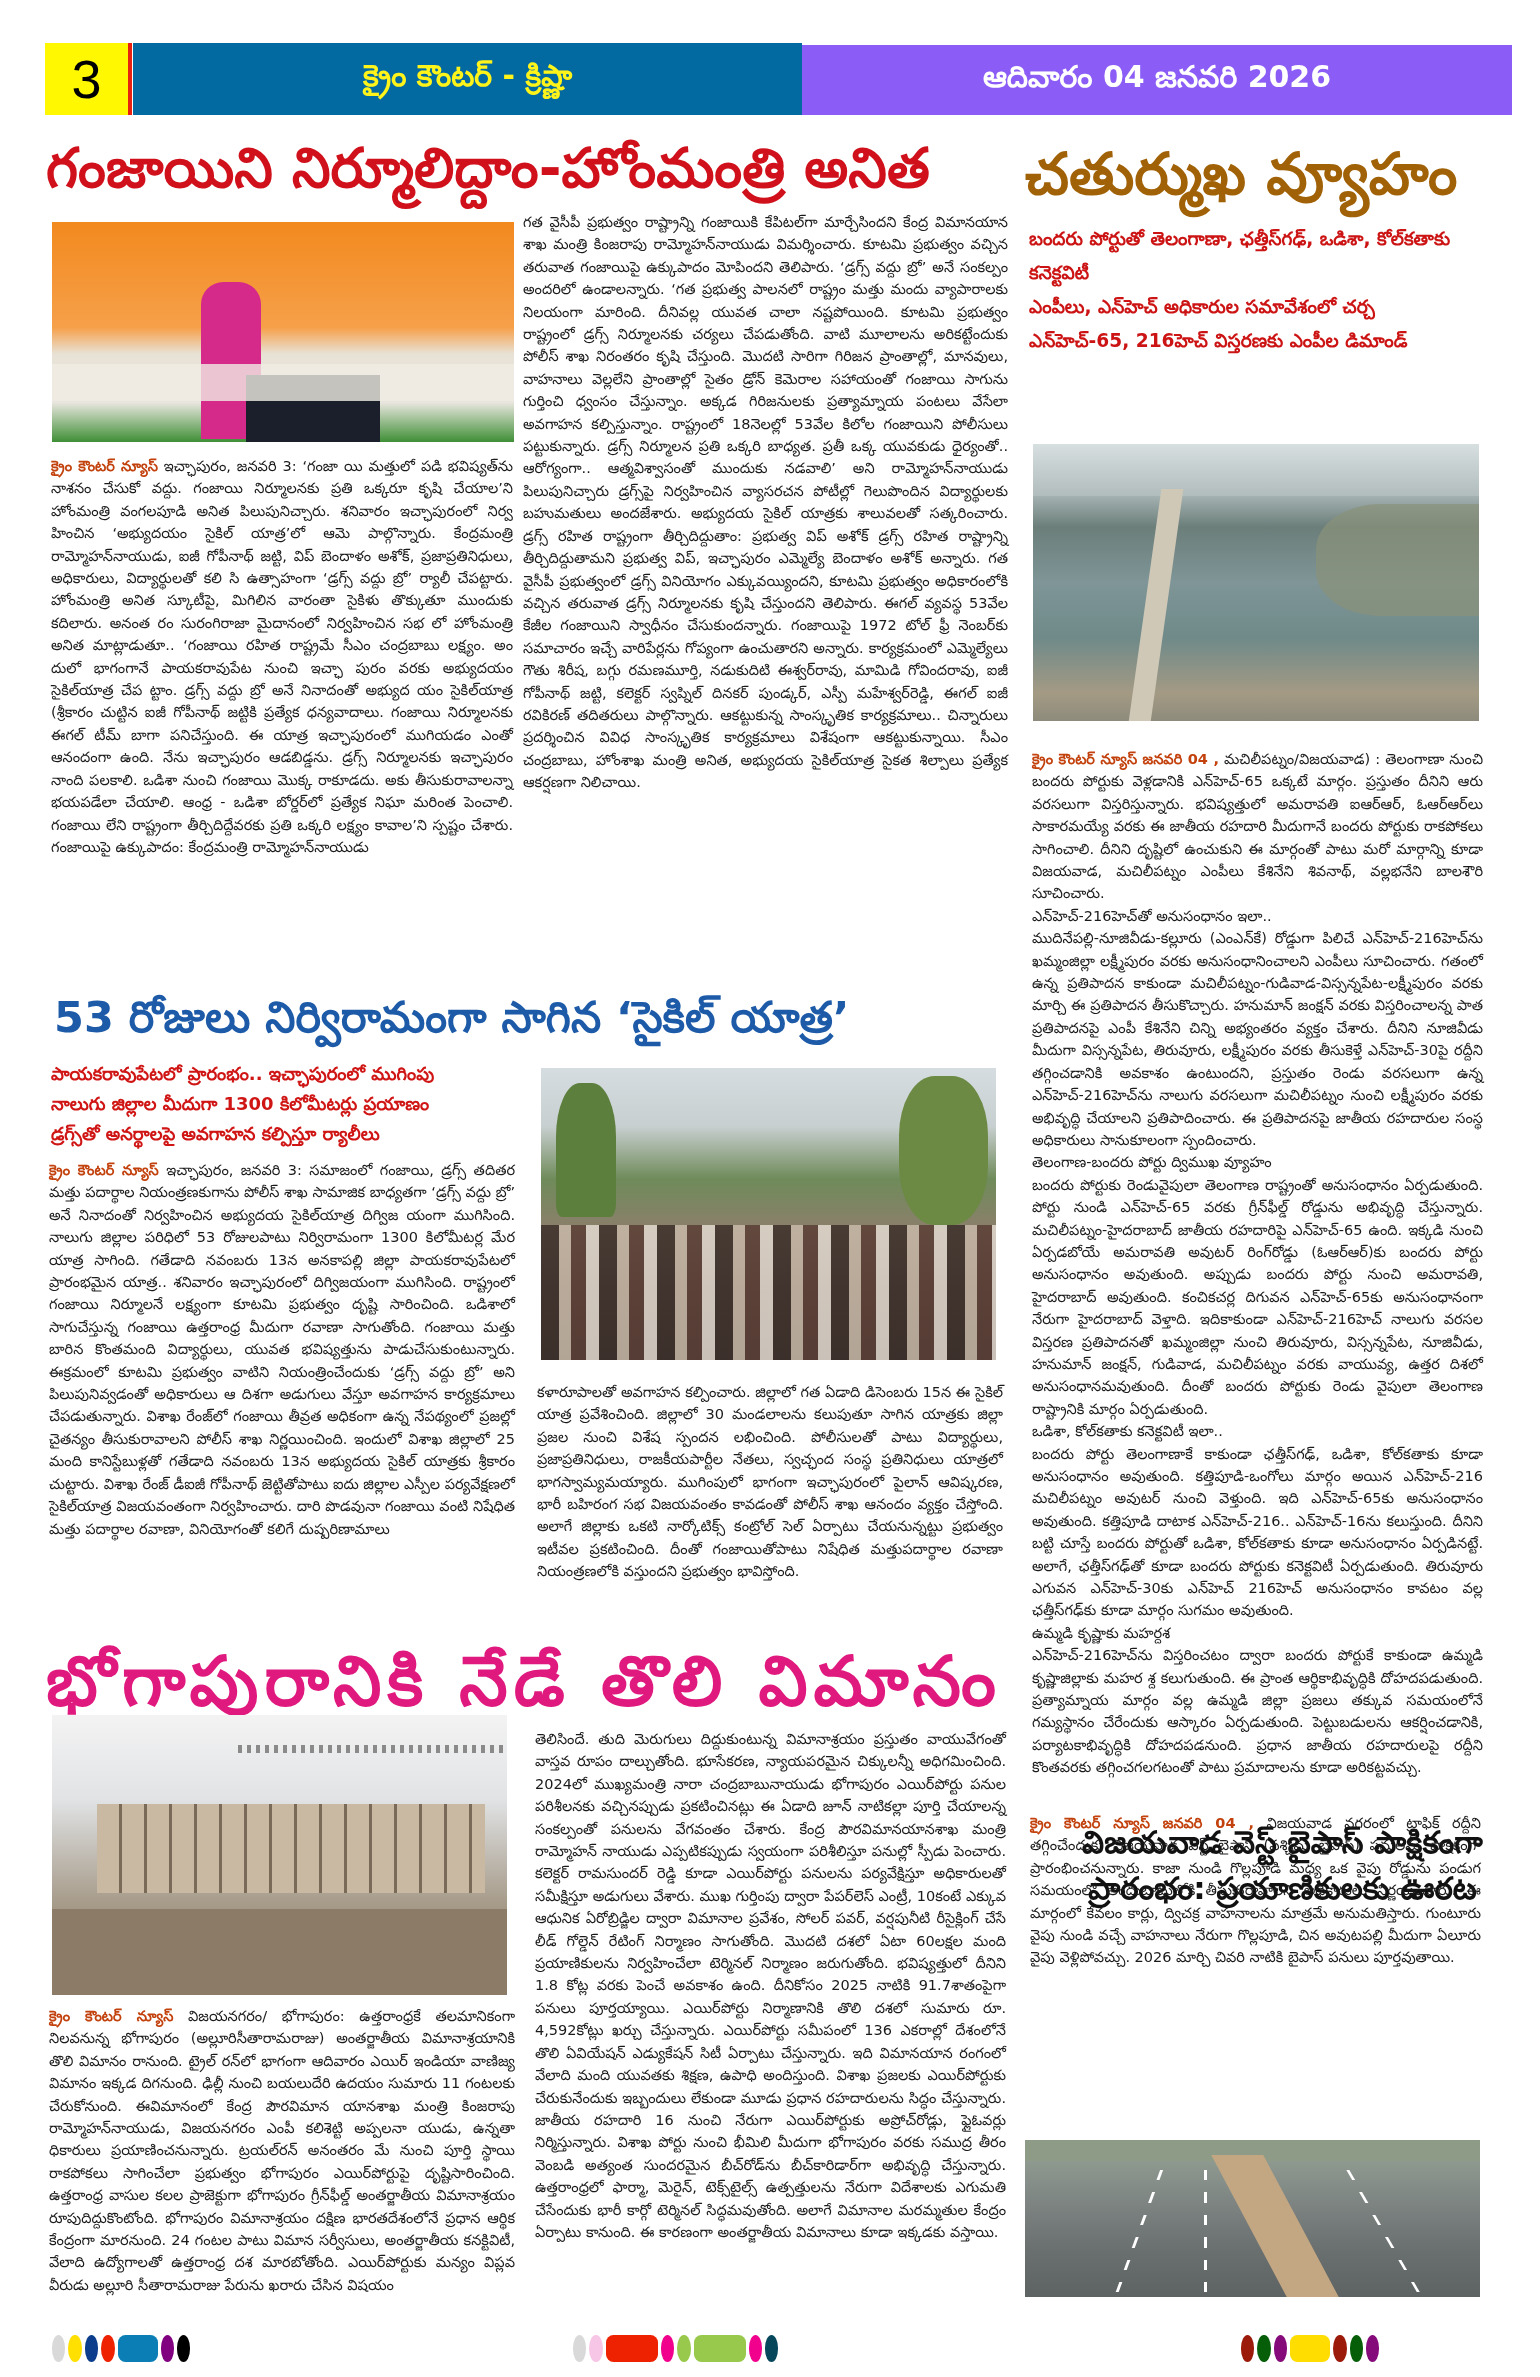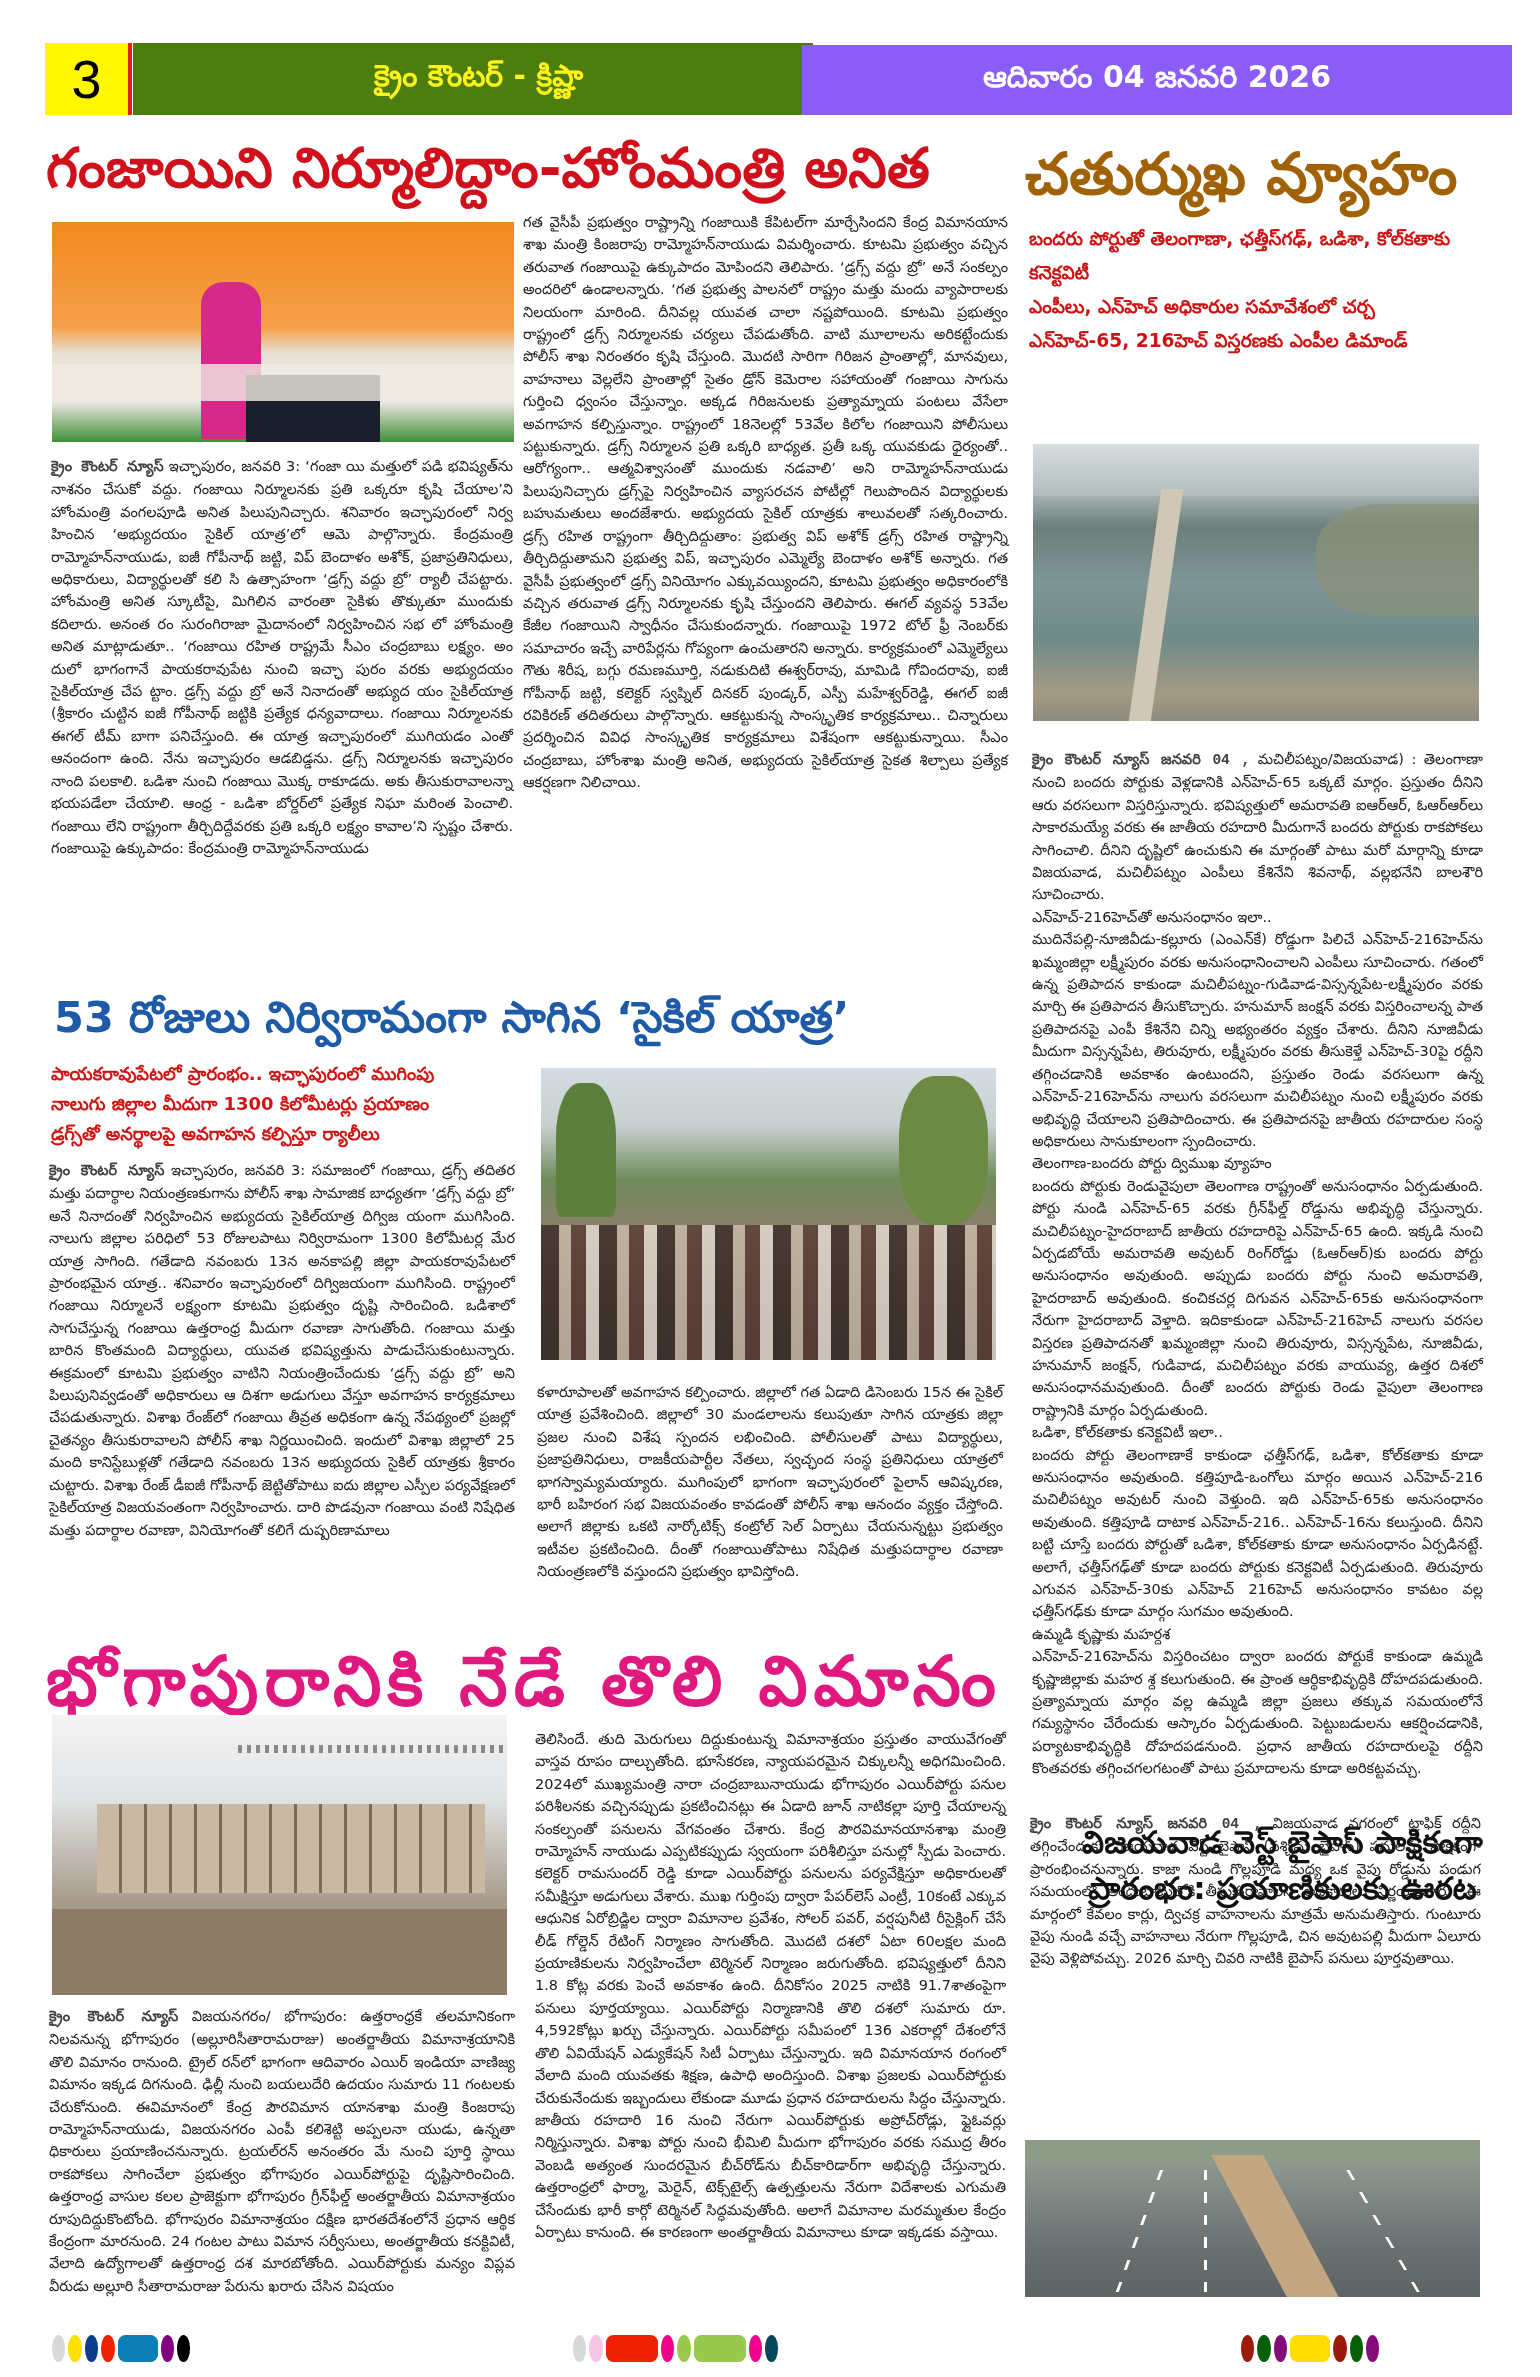--- a/index.html
+++ b/index.html
@@ -1,34 +1,34 @@
 <!DOCTYPE html>
 <html style="font-size:12px"><head>
 <meta charset="utf-8">
 <style>
   html,body{margin:0;padding:0;background:#fff;}
   body{width:1541px;height:2377px;position:relative;overflow:hidden;font-family:"DejaVu Sans","Liberation Sans",sans-serif;color:#111;}
   .abs{position:absolute;}
   
   .hdr-num{left:45px;top:43px;width:83px;height:72px;background:#fff800;border-right:4.5px solid #e8200f;display:flex;align-items:center;justify-content:center;font-size:54px;color:#000;font-family:"Liberation Sans",sans-serif;}
-  .hdr-title{left:133px;top:43px;width:669px;height:72px;background:#4d7c0f;display:flex;align-items:center;justify-content:center;font-size:30px;color:#fff41a;font-weight:bold;padding-left:11px;}
+  .hdr-title{left:133px;top:43px;width:669px;height:72px;background:#0369a1;display:flex;align-items:center;justify-content:center;font-size:30px;color:#fff41a;font-weight:bold;}
   .hdr-date{left:802px;top:45px;width:710px;height:70px;background:#8b5cf6;display:flex;align-items:center;justify-content:center;font-size:30px;color:#fff;font-weight:bold;}
   
   .h-main{left:46px;top:127px;width:969px;font-size:55px;font-weight:bold;color:#d0111c;line-height:82px;white-space:nowrap;}
   .h-right{left:1025px;top:133px;width:507px;font-size:58px;font-weight:bold;color:#a16207;line-height:82px;white-space:nowrap;}
   .sub-right{left:1029px;top:222px;width:499px;font-size:18.6px;font-weight:bold;color:#cc1414;line-height:34px;}
   .sub-right div{white-space:nowrap;}
   .h-cycle{left:54px;top:980px;width:962px;font-size:43px;font-weight:bold;color:#1d5ba8;white-space:nowrap;line-height:75px;}
   .sub-cycle{left:51px;top:1059px;width:447px;font-size:18px;font-weight:bold;color:#d01515;line-height:30px;}
   .sub-cycle div{white-space:nowrap;}
   .h-plane{left:46px;top:1629px;width:969px;font-size:69px;font-weight:bold;color:#e0197f;white-space:nowrap;line-height:104px;letter-spacing:6px;}
   .h-bypass{left:1033px;top:1819px;width:499px;font-size:31px;font-weight:bold;color:#111;line-height:46px;text-align:center;}
   
   .col{font-size:14.5px;line-height:22.4px;text-align:justify;color:#1a1a1a;}
-  .dateline{color:#404040;font-weight:bold;font-family:Liberation Mono, monospace;}
+  .dateline{color:#c2410c;font-weight:bold;}
   .col p{margin:0;}
   
   .photo{overflow:hidden;}
   .ph-stage{background:linear-gradient(180deg,#f2891e 0%,#f6a04a 48%,#e8e2d6 60%,#e9e6df 82%,#3f8f36 100%);}
   .ph-coast{background:linear-gradient(180deg,#c9d4d6 0%,#b7c3c3 15%,#6b7e7a 30%,#7f9597 50%,#6f8a89 70%,#a49a84 90%,#8d8b7c 100%);}
   .ph-crowd{background:linear-gradient(180deg,#d6dde1 0%,#c8cfd0 20%,#6f8b5a 38%,#8b7f6b 55%,#5f5047 75%,#3b3331 100%);}
   .ph-const{background:linear-gradient(180deg,#f3f3f3 0%,#e1e3e5 30%,#b9b2a7 55%,#9c8d78 75%,#7a6c5c 100%);}
   .ph-road{background:linear-gradient(180deg,#a7b2a3 0%,#8f9a90 12%,#7d8482 40%,#6a6f6f 70%,#5d6262 100%);}
   .ph-inner{width:100%;height:100%;position:relative;}
   

